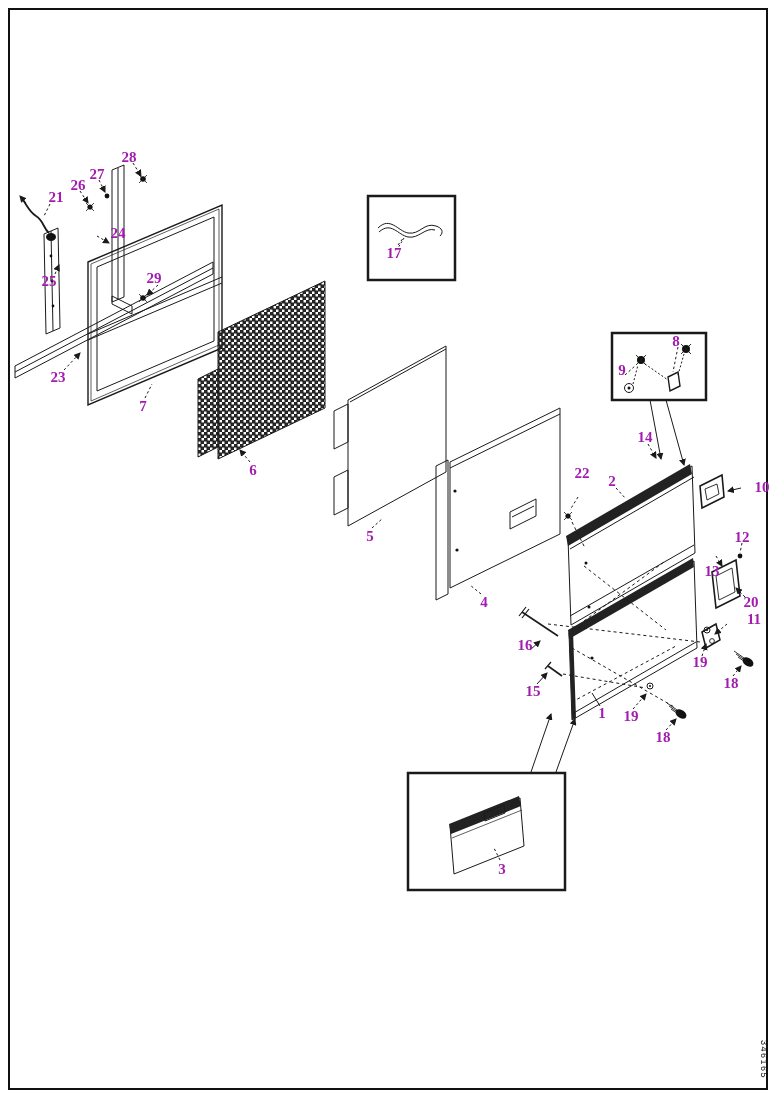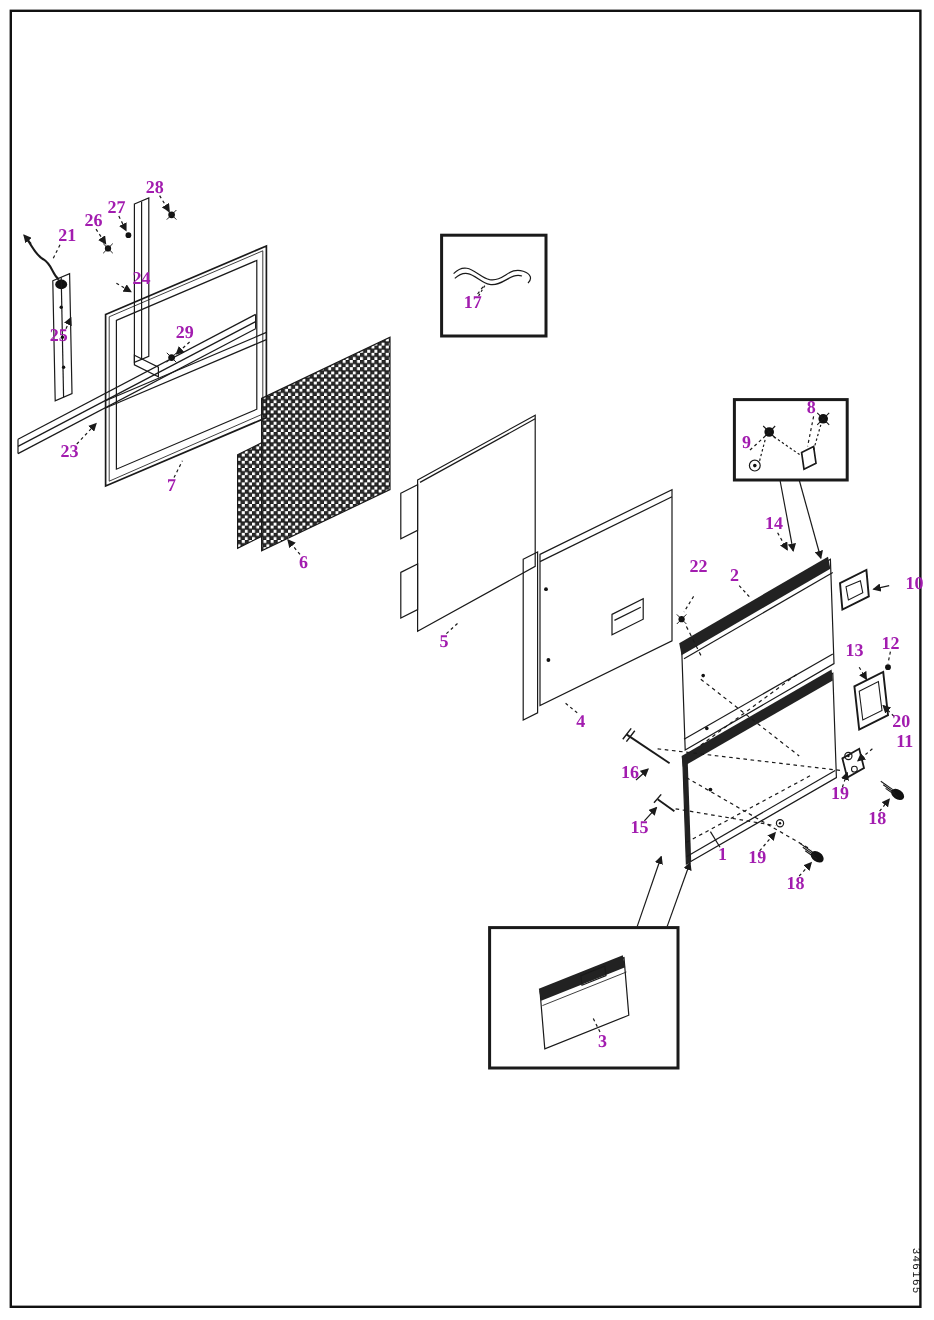--- a/index.html
+++ b/index.html
@@ -262,21 +262,21 @@
       <div class="callout" style="left: 502px; top: 869px;">3</div>
       <div class="callout" style="left: 484px; top: 602px;">4</div>
       <div class="callout" style="left: 370px; top: 536px;">5</div>
       <div class="callout" style="left: 253px; top: 470px;">6</div>
       <div class="callout" style="left: 143px; top: 406px;">7</div>
       <div class="callout" style="left: 676px; top: 341px;">8</div>
       <div class="callout" style="left: 622px; top: 370px;">9</div>
       <div class="callout" style="left: 762px; top: 487px;">10</div>
       <div class="callout" style="left: 733px; top: 619px; margin-left: 21px;">11</div>
       <div class="callout" style="left: 742px; top: 537px;">12</div>
-      <div class="callout" style="left: 712px; top: 543px;">13</div>
+      <div class="callout" style="left: 712px; top: 571px;">13</div>
       <div class="callout" style="left: 645px; top: 437px; text-align: center;">14</div>
       <div class="callout" style="left: 533px; top: 691px;">15</div>
       <div class="callout" style="left: 525px; top: 645px;">16</div>
       <div class="callout" style="left: 394px; top: 253px; text-align: right;">17</div>
       <div class="callout" style="left: 731px; top: 683px;">18</div>
       <div class="callout" style="left: 663px; top: 737px;">18</div>
       <div class="callout" style="left: 700px; top: 662px;">19</div>
       <div class="callout" style="left: 631px; top: 716px;">19</div>
       <div class="callout" style="left: 751px; top: 602px; text-align: center;">20</div>
       <div class="callout" style="left: 56px; top: 197px;">21</div>

